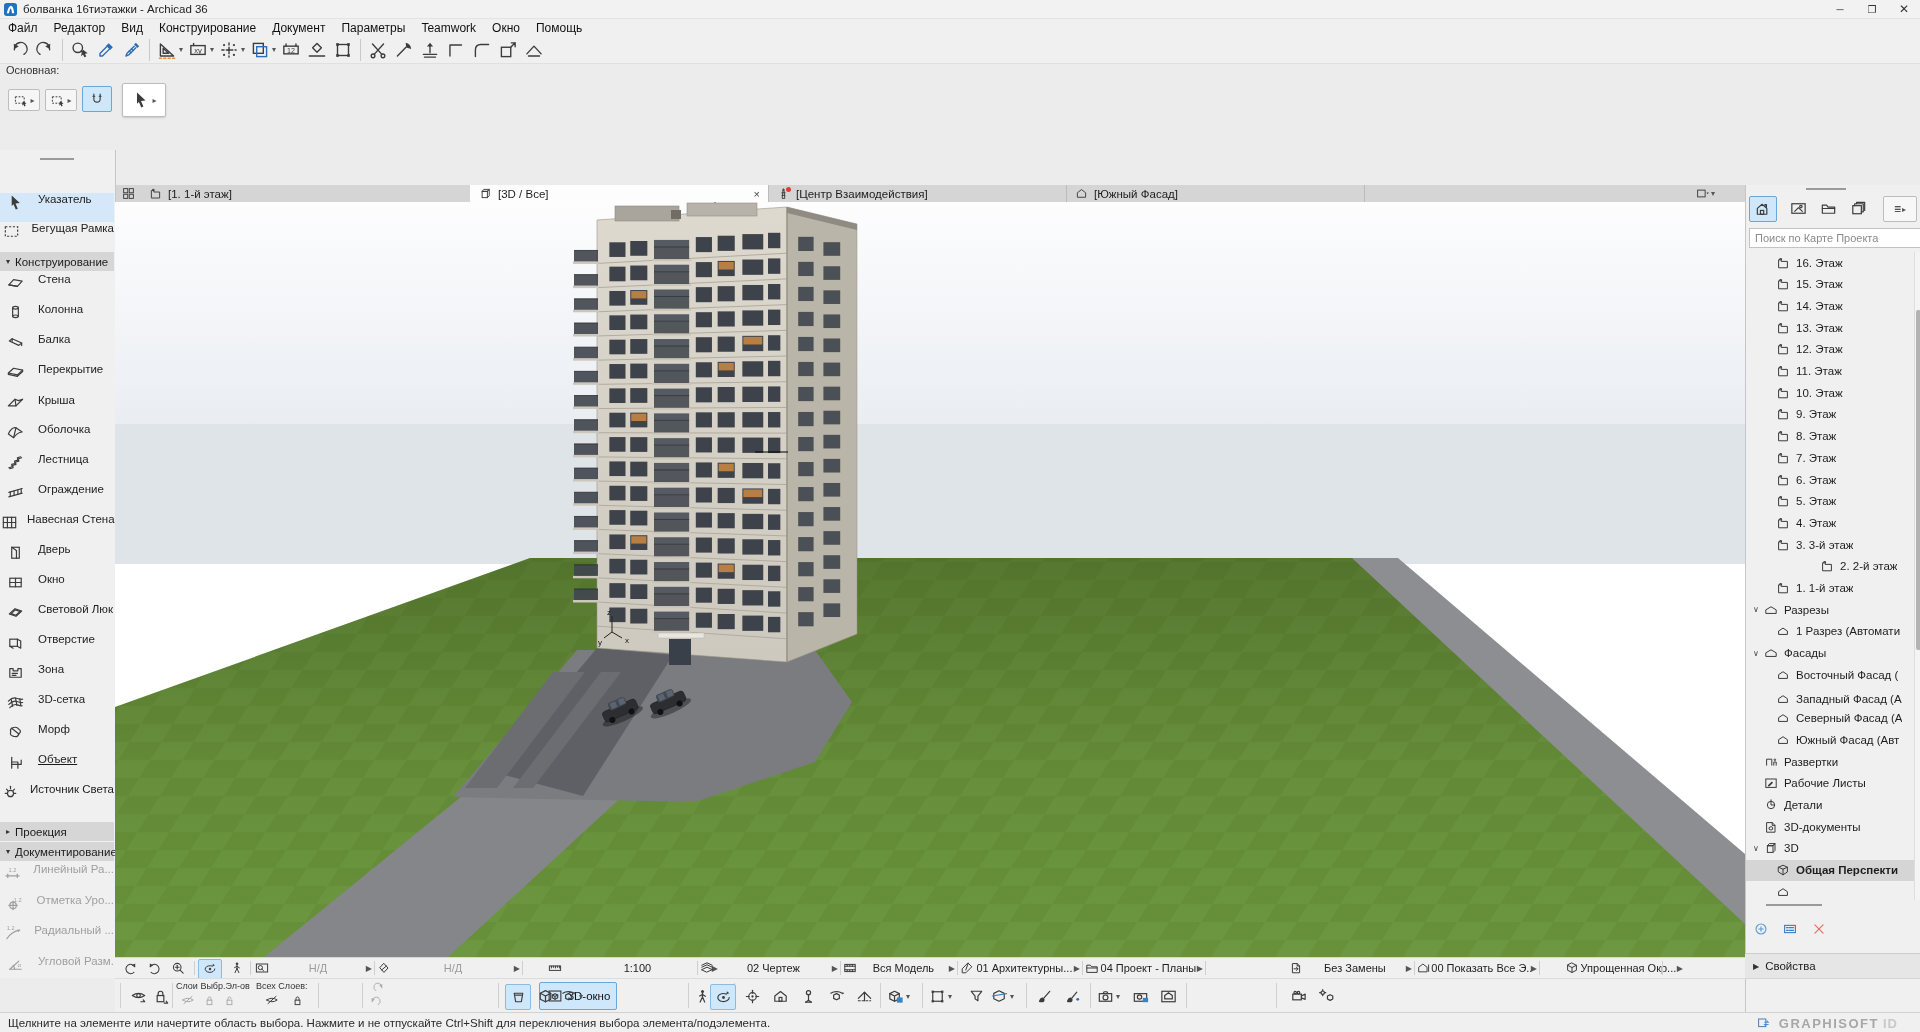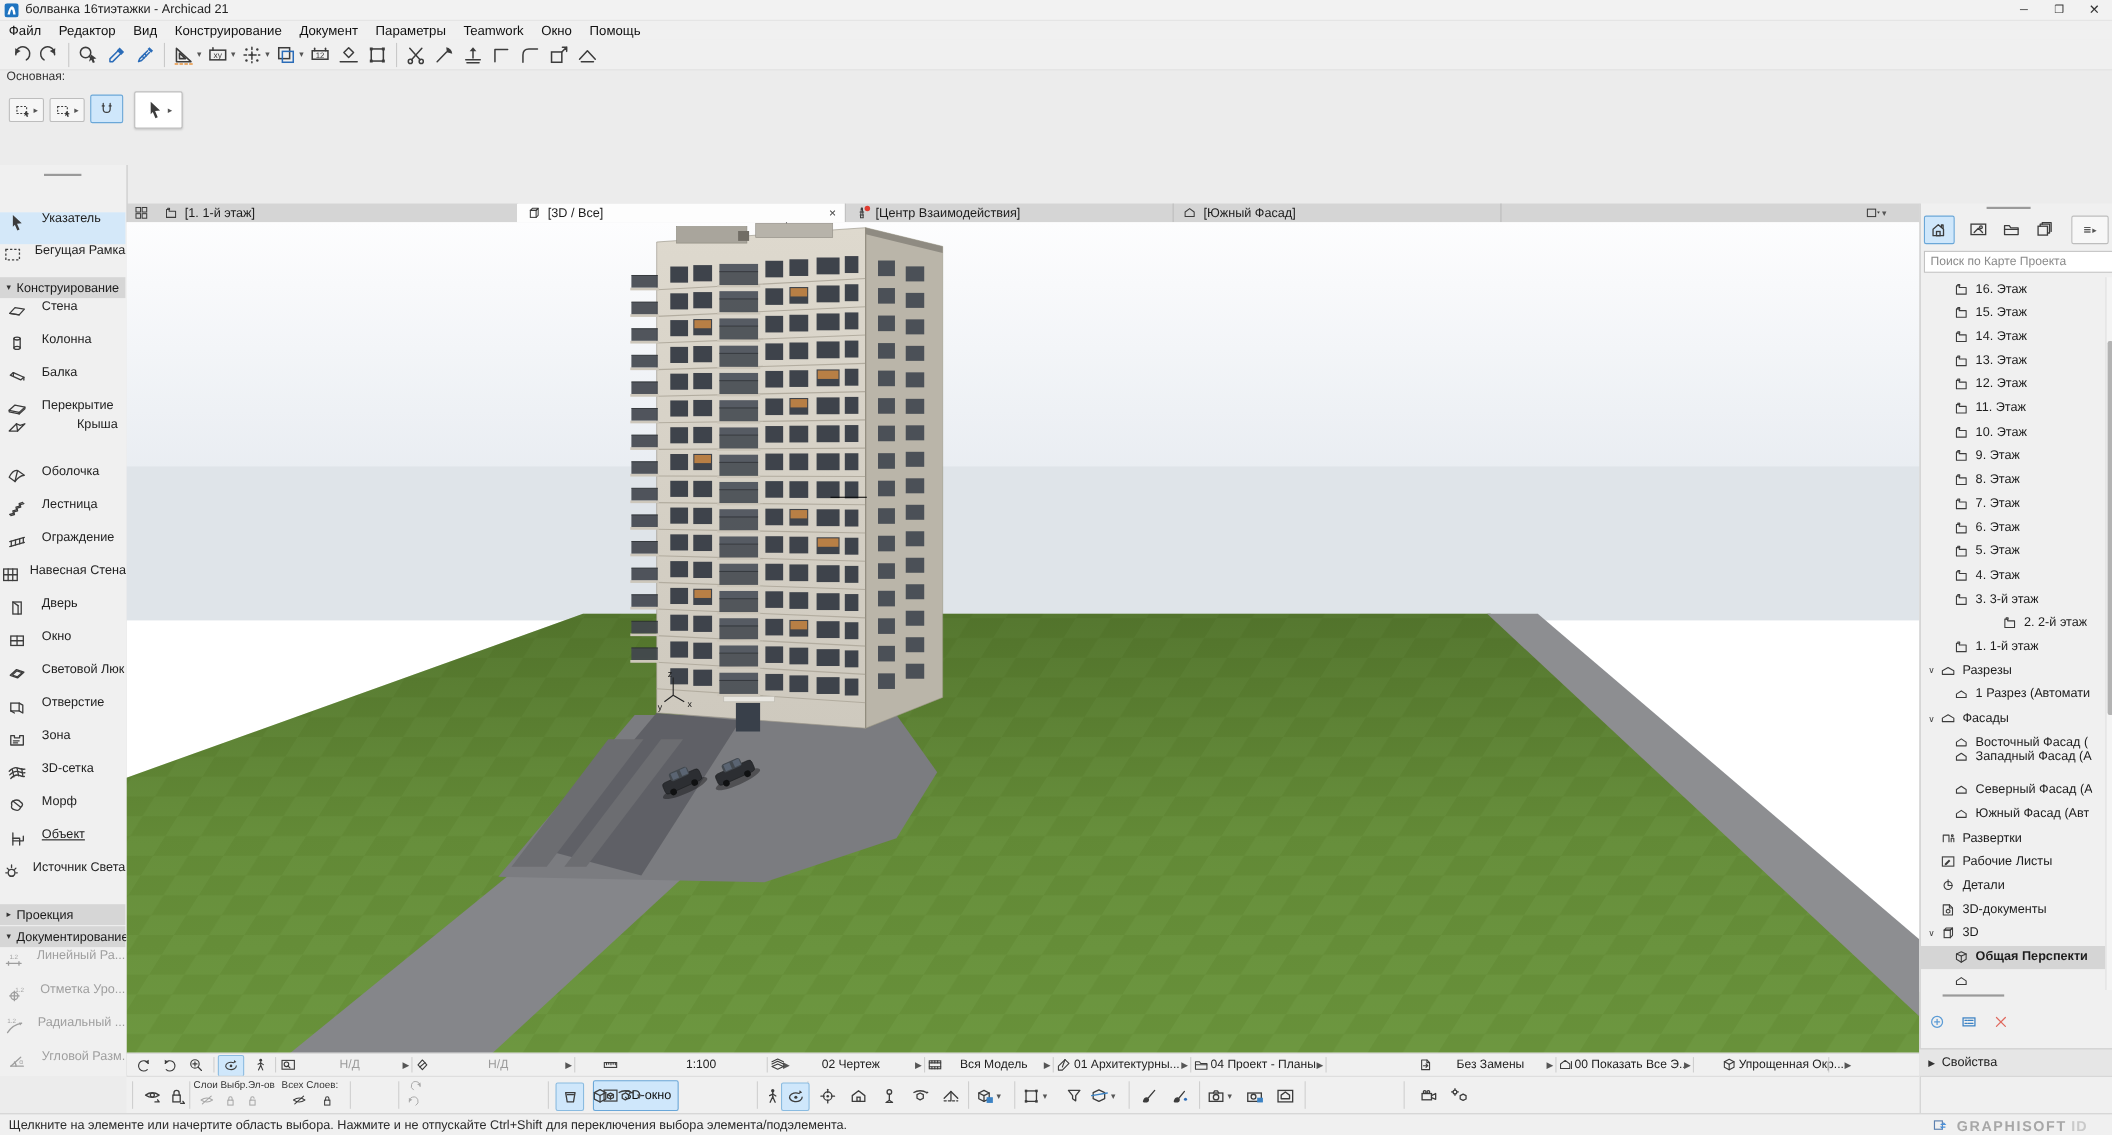--- a/index.html
+++ b/index.html
@@ -78,21 +78,21 @@
 </head>
 <body>
 
 <div id="app">
 
   <div id="titlebar" class="abs row">
     <svg width="13" height="13" style="margin-left:4px" viewBox="0 0 14 14">
         <rect x="0" y="0" width="14" height="14" rx="3" fill="#1f74c0"></rect>
         <path d="M3 11 Q5 3 7.5 3 Q10 3 11 11 L8.6 11 Q8 6 7.2 6 Q6.2 6 5.4 11 Z" fill="#fff"></path>
       </svg>
-    <span class="title">болванка 16тиэтажки - Archicad 21</span>
+    <span class="title">болванка 16тиэтажки - Archicad 36</span>
     <div style="position:absolute;right:0;top:0" class="row">
       <div class="winbtn">─</div>
       <div class="winbtn">❐</div>
       <div class="winbtn" style="font-size:12px">✕</div>
     </div>
   </div>
 
   <div id="menubar" class="abs row">
       <span>Файл</span>
       <span>Редактор</span>
@@ -381,21 +381,21 @@
       <div class="tbx-row" style="top: 213px; height: 30px;">
         <div class="tbx-ic">
           <svg width="19" height="19" viewBox="0 0 20 20">
             <path d="M2.5 10.5 L8 5.5 L17.5 7.5 L12 12.5 Z" fill="none" stroke="#3c3c3c" stroke-width="1.25" stroke-linecap="round" stroke-linejoin="round"></path>
             <path d="M2.5 10.5 V12 L12 14 L17.5 9 V7.5" fill="none" stroke="#3c3c3c" stroke-width="1.25" stroke-linecap="round" stroke-linejoin="round"></path>
             <line x1="12" y1="12.5" x2="12" y2="14" stroke="#3c3c3c" stroke-width="1.25" stroke-linecap="round"></line>
           </svg>
         </div>
         <span class="lbl">Перекрытие</span>
       </div>
-      <div class="tbx-row" style="top: 230px; height: 30px; gap: 32px;">
+      <div class="tbx-row" style="top: 244px; height: 30px;">
         <div class="tbx-ic">
           <svg width="19" height="19" viewBox="0 0 20 20">
             <path d="M2.5 12.5 L9.5 5.5 L13 7 L17.5 5.5 L10.5 12.5 Z" fill="none" stroke="#3c3c3c" stroke-width="1.25" stroke-linecap="round" stroke-linejoin="round"></path>
             <line x1="9.5" y1="5.5" x2="10.5" y2="12.5" stroke="#3c3c3c" stroke-width="1.25" stroke-linecap="round"></line>
           </svg>
         </div>
         <span class="lbl">Крыша</span>
       </div>
       <div class="tbx-row" style="top: 273px; height: 30px;">
         <div class="tbx-ic">
@@ -1114,21 +1114,21 @@
           </svg>
           <span class="lbl">Фасады</span>
         </div>
         <div class="trow" style="top: 412.3px;">
           <span class="texp" style="width: 22px;"></span>
           <svg width="16" height="16" viewBox="0 0 20 20">
             <path d="M4.5 13.8 V9.6 L10 5.9 L15.5 9.6 V13.8 Z" fill="none" stroke="#3c3c3c" stroke-width="1.25" stroke-linecap="round" stroke-linejoin="round"></path>
           </svg>
           <span class="lbl">Восточный Фасад (</span>
         </div>
-        <div class="trow" style="top: 425px;">
+        <div class="trow" style="top: 436px;">
           <span class="texp" style="width: 22px;"></span>
           <svg width="16" height="16" viewBox="0 0 20 20">
             <path d="M4.5 13.8 V9.6 L10 5.9 L15.5 9.6 V13.8 Z" fill="none" stroke="#3c3c3c" stroke-width="1.25" stroke-linecap="round" stroke-linejoin="round"></path>
           </svg>
           <span class="lbl">Западный Фасад (А</span>
         </div>
         <div class="trow" style="top: 455.7px;">
           <span class="texp" style="width: 22px;"></span>
           <svg width="16" height="16" viewBox="0 0 20 20">
             <path d="M4.5 13.8 V9.6 L10 5.9 L15.5 9.6 V13.8 Z" fill="none" stroke="#3c3c3c" stroke-width="1.25" stroke-linecap="round" stroke-linejoin="round"></path>

